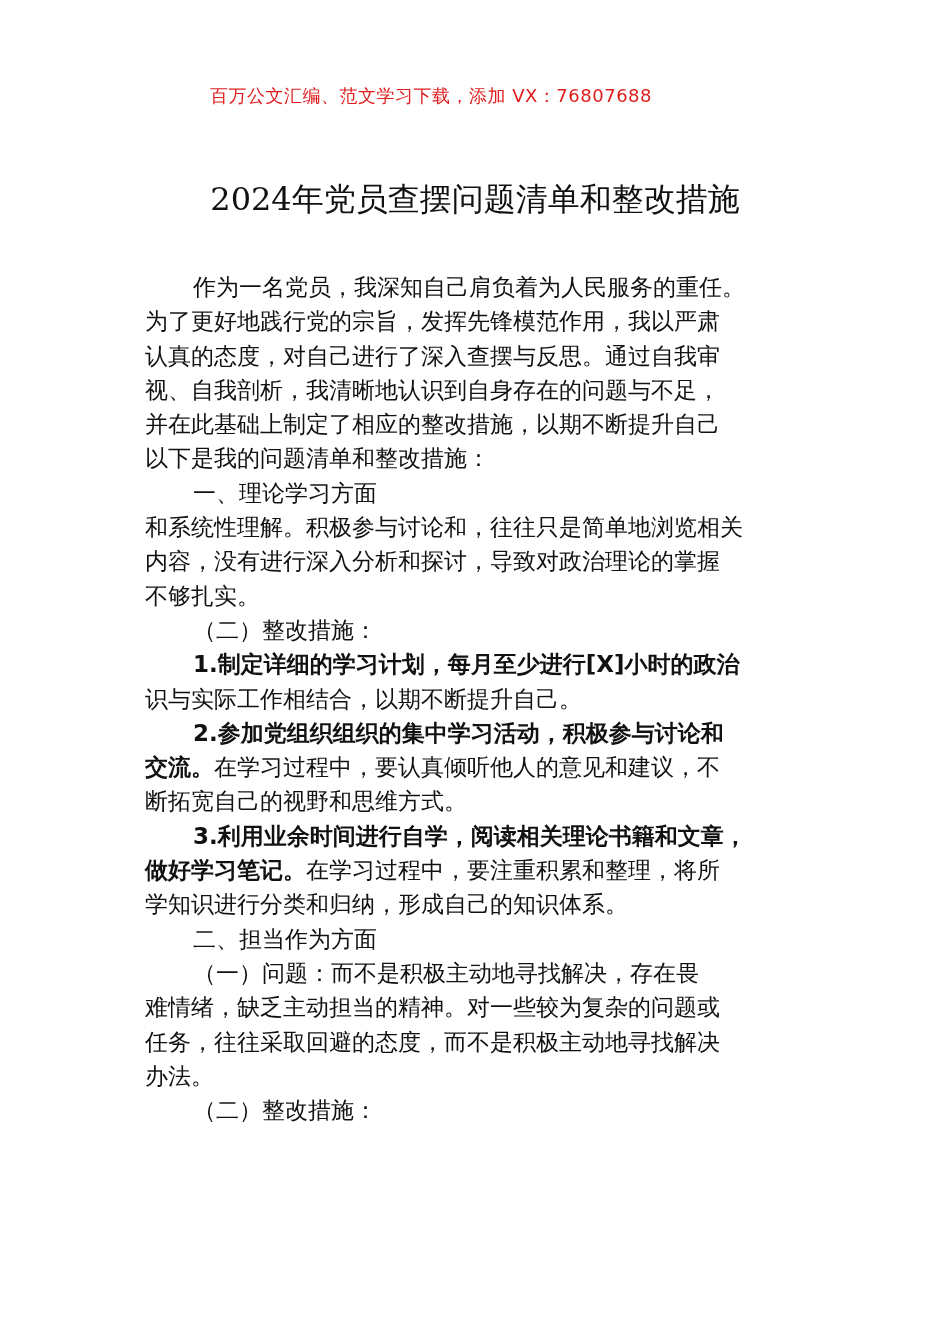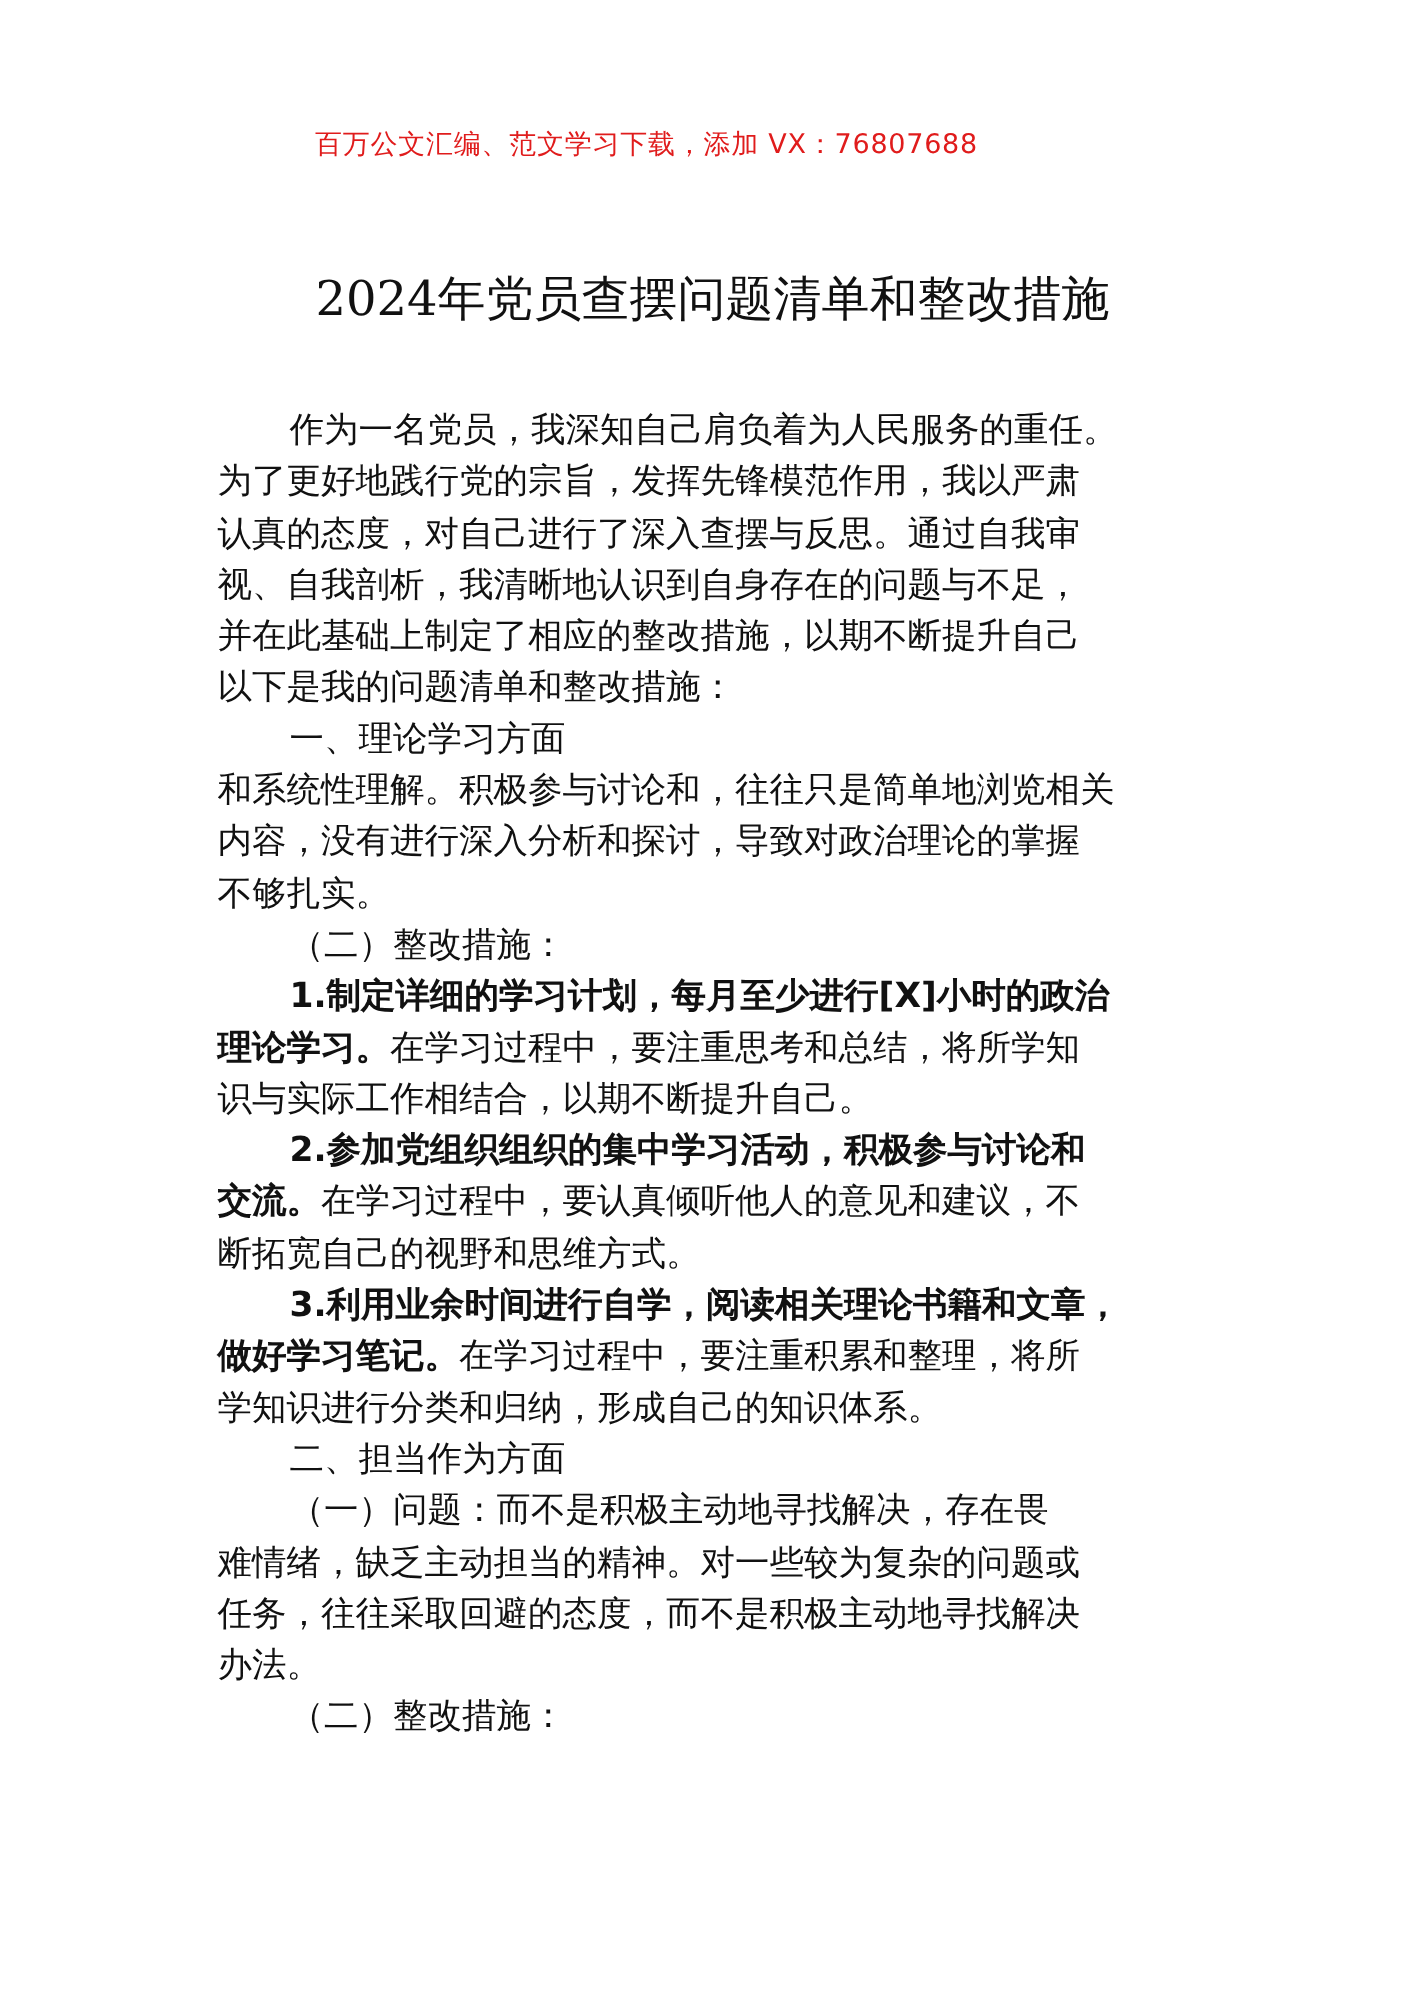--- a/index.html
+++ b/index.html
@@ -26,21 +26,20 @@
     <div class="line"><span>认真的态度，对自己进行了深入查摆与反思。通过自我审</span></div>
     <div class="line"><span>视、自我剖析，我清晰地认识到自身存在的问题与不足，</span></div>
     <div class="line"><span>并在此基础上制定了相应的整改措施，以期不断提升自己</span></div>
     <div class="line"><span>以下是我的问题清单和整改措施：</span></div>
     <div class="line indent"><span>一、理论学习方面</span></div>
     <div class="line"><span>和系统性理解。积极参与讨论和，往往只是简单地浏览相关</span></div>
     <div class="line"><span>内容，没有进行深入分析和探讨，导致对政治理论的掌握</span></div>
     <div class="line"><span>不够扎实。</span></div>
     <div class="line indent"><span>（二）整改措施：</span></div>
     <div class="line indent"><b>1.制定详细的学习计划，每月至少进行[X]小时的政治</b><span></span></div>
-    <div class="line"><b>理论学习。</b><span>在学习过程中，要注重思考和总结，将所学知</span></div>
     <div class="line"><span>识与实际工作相结合，以期不断提升自己。</span></div>
     <div class="line indent"><b>2.参加党组织组织的集中学习活动，积极参与讨论和</b><span></span></div>
     <div class="line"><b>交流。</b><span>在学习过程中，要认真倾听他人的意见和建议，不</span></div>
     <div class="line"><span>断拓宽自己的视野和思维方式。</span></div>
     <div class="line indent"><b>3.利用业余时间进行自学，阅读相关理论书籍和文章，</b><span></span></div>
     <div class="line"><b>做好学习笔记。</b><span>在学习过程中，要注重积累和整理，将所</span></div>
     <div class="line"><span>学知识进行分类和归纳，形成自己的知识体系。</span></div>
     <div class="line indent"><span>二、担当作为方面</span></div>
     <div class="line indent"><span>（一）问题：而不是积极主动地寻找解决，存在畏</span></div>
     <div class="line"><span>难情绪，缺乏主动担当的精神。对一些较为复杂的问题或</span></div>

